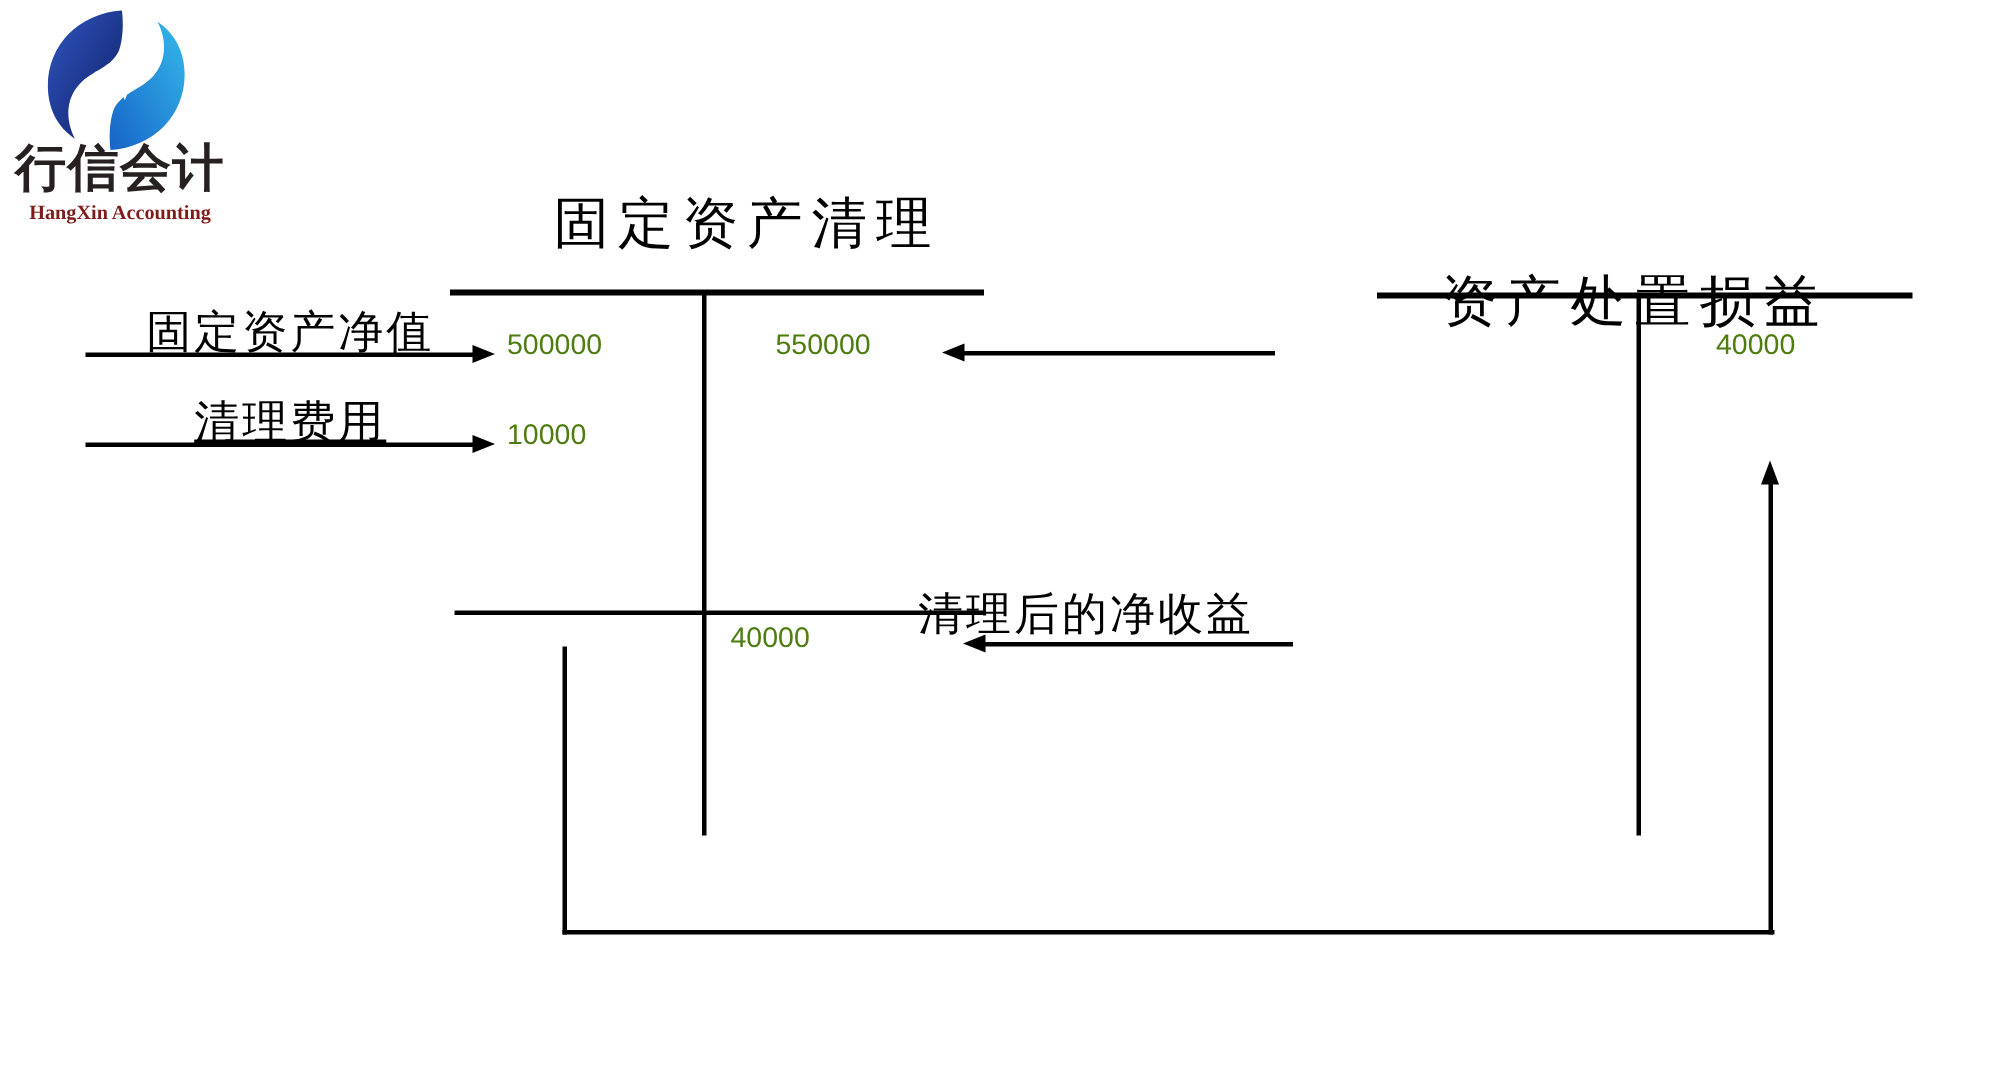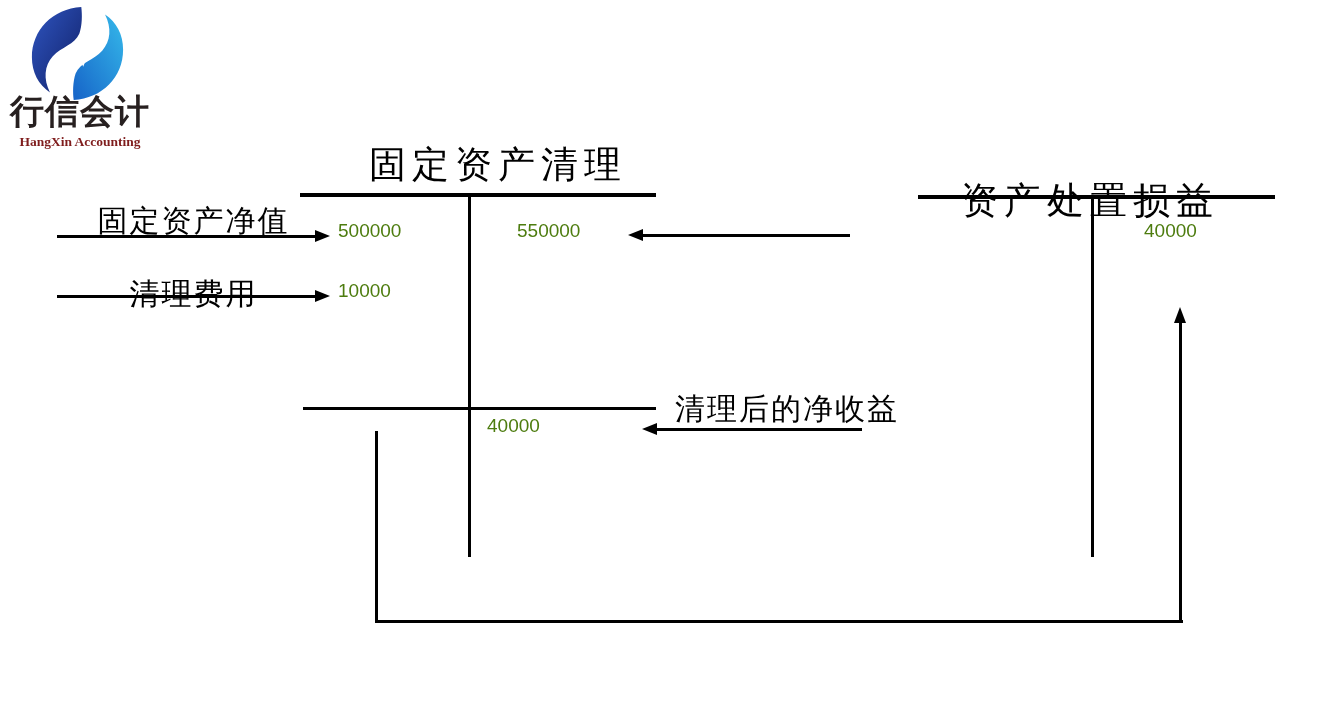--- a/index.html
+++ b/index.html
@@ -66,42 +66,42 @@
           <stop offset="1" stop-color="#1663c8"></stop>
       </linearGradient>
     </defs>
     <path fill="url(#gDark)" d="M54 1 C 24 3 2 25 2 54 C 2 70 9 83 21 91 C 14 77 15 63 24 53 C 33 43 47 41 52 29 C 55 20 55 9 54 1 Z"></path>
     <path fill="url(#gLight)" d="M46 99 C 76 97 98 75 98 46 C 98 30 91 17 79 9 C 86 23 85 37 76 47 C 67 57 53 59 48 71 C 45 80 45 91 46 99 Z"></path>
     <path fill="#ffffff" d="M56 36 L60 46 L70 50 L60 54 L56 64 L52 54 L42 50 L52 46 Z"></path>
   </svg>
   <div class="brand-cn">行信会计</div>
   <div class="brand-en">HangXin Accounting</div>
 
-  <div class="account-title" style="left:318px;top:140px;width:360px;">固定资产清理</div>
+  <div class="account-title" style="left:318px;top:124px;width:360px;">固定资产清理</div>
   <div class="hl thick" style="left:300px;top:193px;width:356px;"></div>
   <div class="vl" style="left:468px;top:195px;height:362px;"></div>
   <div class="hl" style="left:303px;top:407px;width:353px;"></div>
 
   <div class="amount" style="left:338px;top:220px;">500000</div>
   <div class="amount" style="left:338px;top:280px;">10000</div>
   <div class="amount" style="left:517px;top:220px;">550000</div>
   <div class="amount" style="left:487px;top:415px;">40000</div>
 
   <div class="cjk-label" style="left:57px;top:201px;width:273px;">固定资产净值</div>
   <div class="hl" style="left:57px;top:235px;width:259px;"></div>
   <div class="ah ah-right" style="left:315px;top:230px;"></div>
 
-  <div class="cjk-label" style="left:57px;top:274px;width:273px;">清理费用</div>
+  <div class="cjk-label" style="left:57px;top:261px;width:273px;text-decoration:underline;">清理费用</div>
   <div class="hl" style="left:57px;top:295px;width:259px;"></div>
   <div class="ah ah-right" style="left:315px;top:290px;"></div>
 
   <div class="ah ah-left" style="left:628px;top:229px;"></div>
   <div class="hl" style="left:642px;top:234px;width:208px;"></div>
 
-  <div class="cjk-label" style="left:675px;top:389px;width:215px;">清理后的净收益</div>
+  <div class="cjk-label" style="left:612px;top:389px;width:215px;">清理后的净收益</div>
   <div class="ah ah-left" style="left:642px;top:423px;"></div>
   <div class="hl" style="left:656px;top:428px;width:206px;"></div>
 
   <div class="account-title" style="left:910px;top:140px;width:360px;margin-top:36px;">资产处置损益</div>
   <div class="hl thick" style="left:918px;top:195px;width:357px;"></div>
   <div class="vl" style="left:1091px;top:197px;height:360px;"></div>
   <div class="amount" style="left:1144px;top:220px;">40000</div>
 
   <div class="vl" style="left:375px;top:431px;height:192px;"></div>
   <div class="hl" style="left:375px;top:620px;width:808px;"></div>

